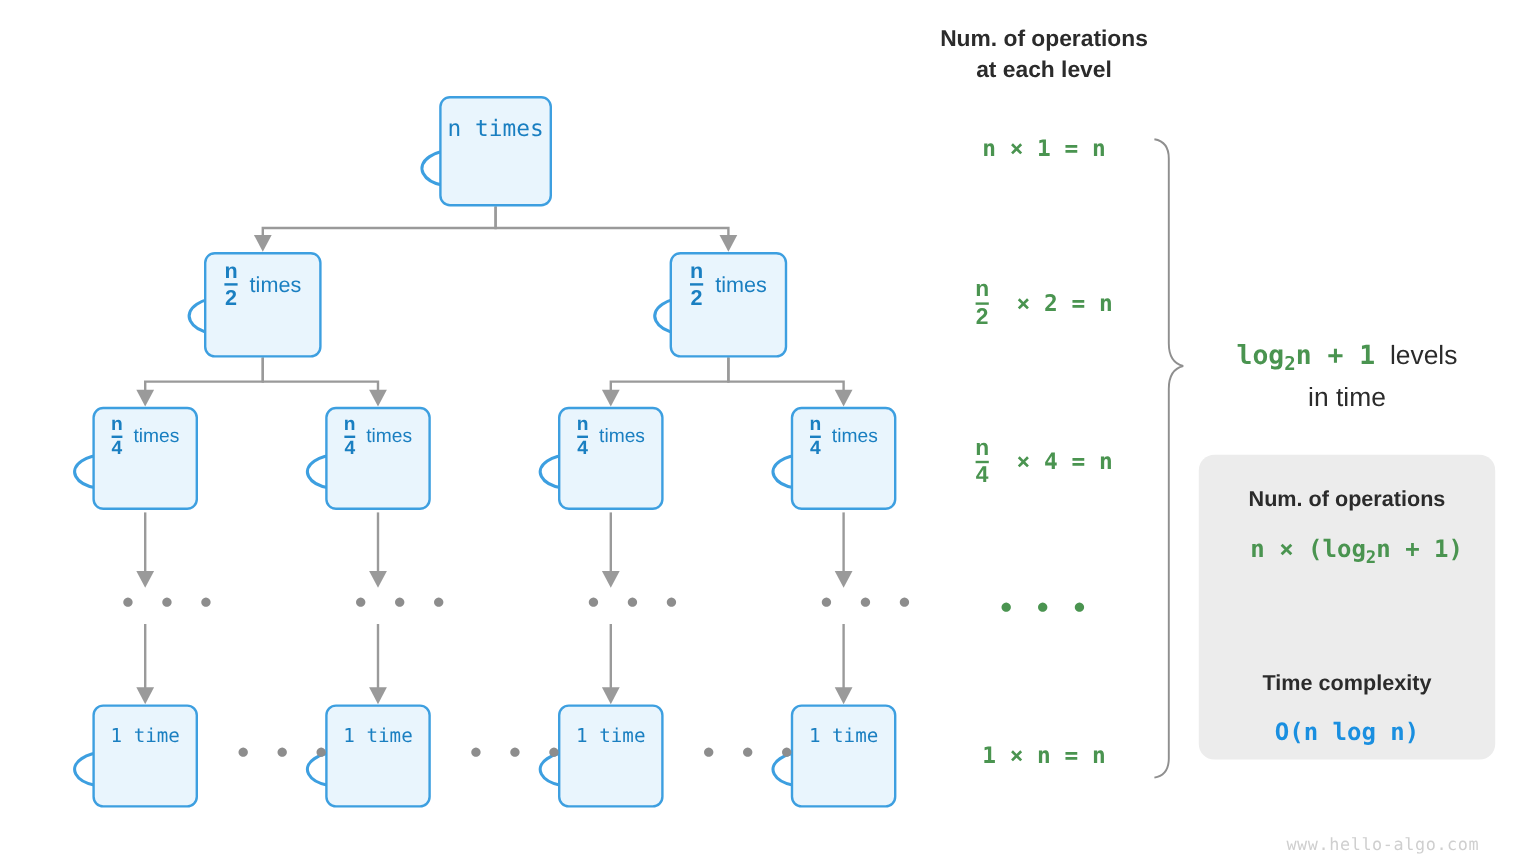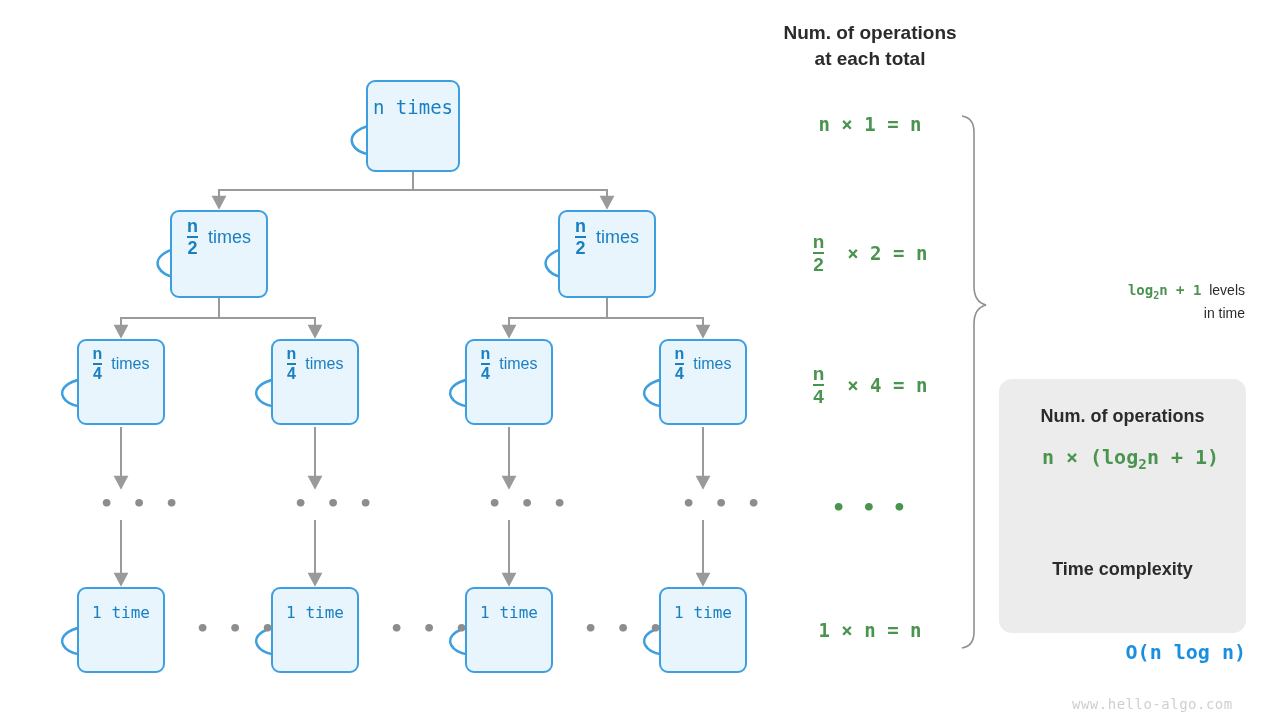--- a/index.html
+++ b/index.html
@@ -89,22 +89,22 @@
     line-height:1;font-family:"Liberation Sans",sans-serif;font-weight:700;font-size:19px;
   }
   .eq .fr .bar{height:2px;background:#4a9450;width:100%;margin:1px 0;}
   .eq-dots{
     position:absolute;width:240px;text-align:center;color:#4a9450;
     font-family:"DejaVu Sans Mono","Liberation Mono",monospace;
     font-weight:700;font-size:22px;letter-spacing:2px;
   }
 
   .levels-note{
-    position:absolute;left:1000px;top:280px;width:245px;text-align:right;
-    color:#2b2b2b;font-size:14px;line-height:1.45;
+    position:absolute;left:1000px;top:280px;width:245px;text-align:center;
+    color:#2b2b2b;font-size:22px;line-height:1.45;
   }
   .levels-note .g{
     color:#4a9450;font-weight:700;
     font-family:"DejaVu Sans Mono","Liberation Mono",monospace;
   }
   .levels-note .g sub{font-size:0.72em;}
 
   .panel{
     position:absolute;left:999px;top:379px;width:247px;height:254px;
     background:#ececec;border-radius:13px;
@@ -113,24 +113,23 @@
     position:absolute;left:0;right:0;text-align:center;
     font-weight:700;font-size:18px;color:#2b2b2b;
   }
   .panel .p-formula{
     position:absolute;left:16px;right:0;text-align:center;
     color:#4a9450;font-weight:700;font-size:20px;
     font-family:"DejaVu Sans Mono","Liberation Mono",monospace;
   }
   .panel .p-formula sub{font-size:0.72em;}
   .panel .p-result{
-    position:absolute;left:0;right:0;text-align:right;
+    position:absolute;left:0;right:0;text-align:center;
     color:#1a8fe0;font-weight:700;font-size:20px;
     font-family:"DejaVu Sans Mono","Liberation Mono",monospace;
-    margin-top:42px;
   }
   .p-t1{top:27px;} .p-f1{top:66px;}
   .p-t2{top:180px;} .p-f2{top:219px;}
 
   .watermark{
     position:absolute;left:1072px;top:676px;
     color:#cfcfcf;font-size:14px;letter-spacing:0.5px;
     font-family:"DejaVu Sans Mono","Liberation Mono",monospace;
     margin-top:20px;
   }
@@ -328,21 +327,21 @@
   <div class="hdots" style="left:294px;top:493px;">• • •</div>
   <div class="hdots" style="left:488px;top:493px;">• • •</div>
   <div class="hdots" style="left:682px;top:493px;">• • •</div>
 
   <div class="hdots" style="left:196px;top:618px;">• • •</div>
   <div class="hdots" style="left:390px;top:618px;">• • •</div>
   <div class="hdots" style="left:584px;top:618px;">• • •</div>
 
   <div class="col-header">
     <div>Num. of operations</div>
-    <div>at each total</div>
+    <div>at each level</div>
   </div>
 
   <div class="eq" style="left:750px;top:110px;height:28px;">
     <span>n</span>
       <span>&nbsp;</span>
     <span>×</span>
       <span>&nbsp;</span>
     <span>1</span>
       <span>&nbsp;</span>
     <span>=</span>

